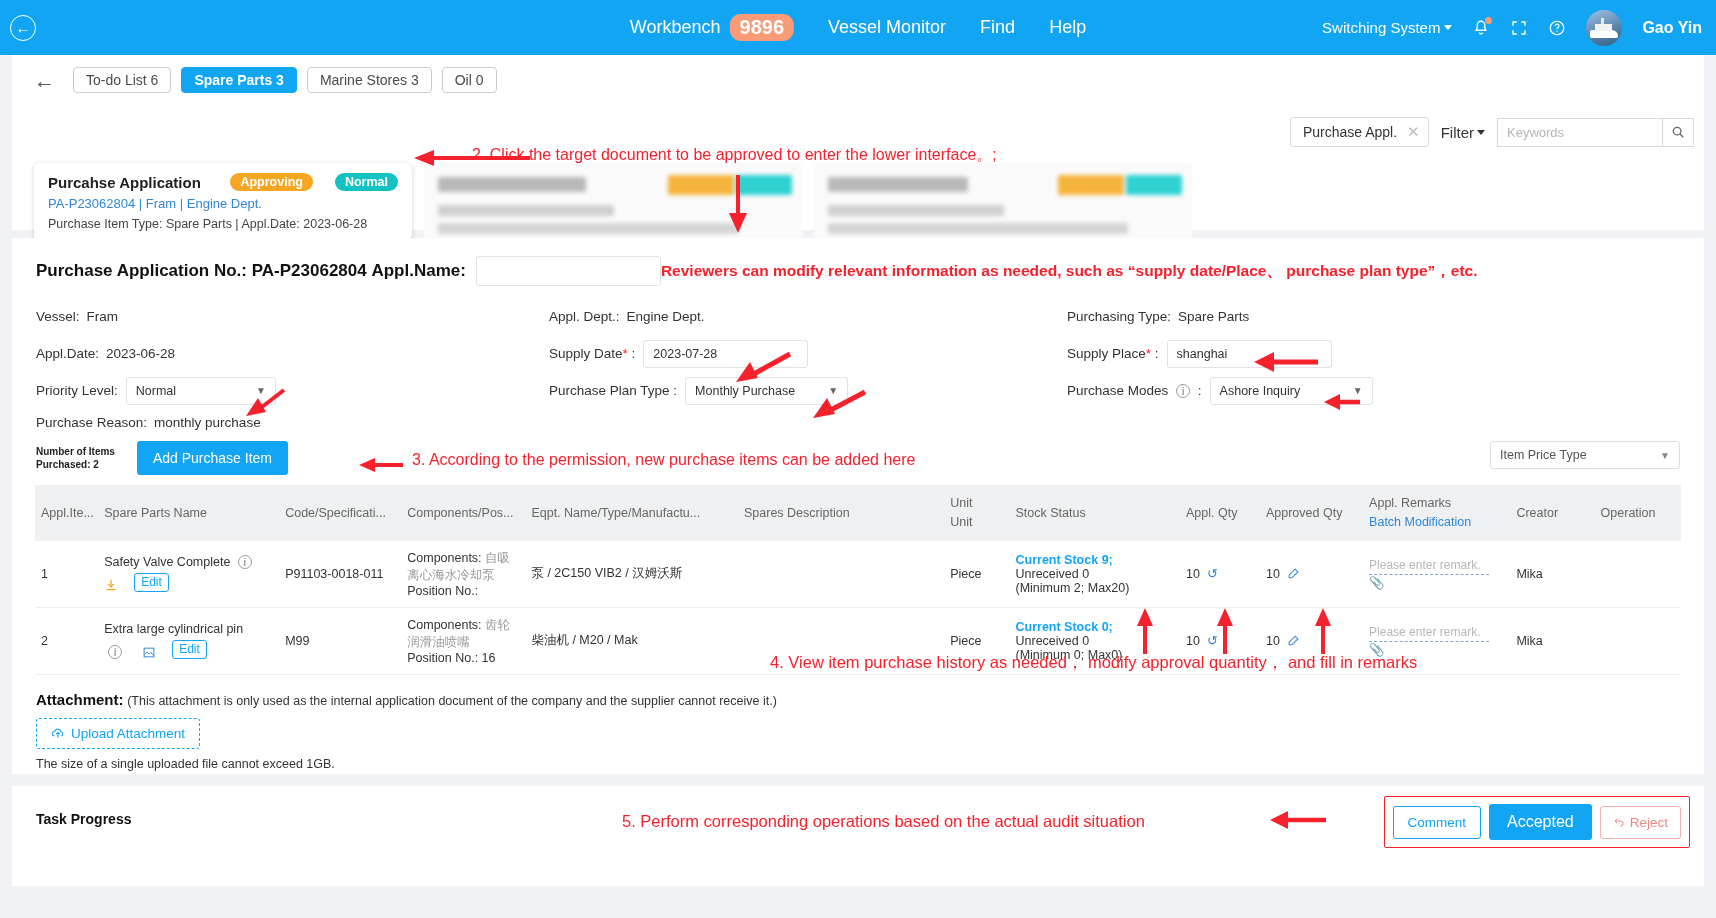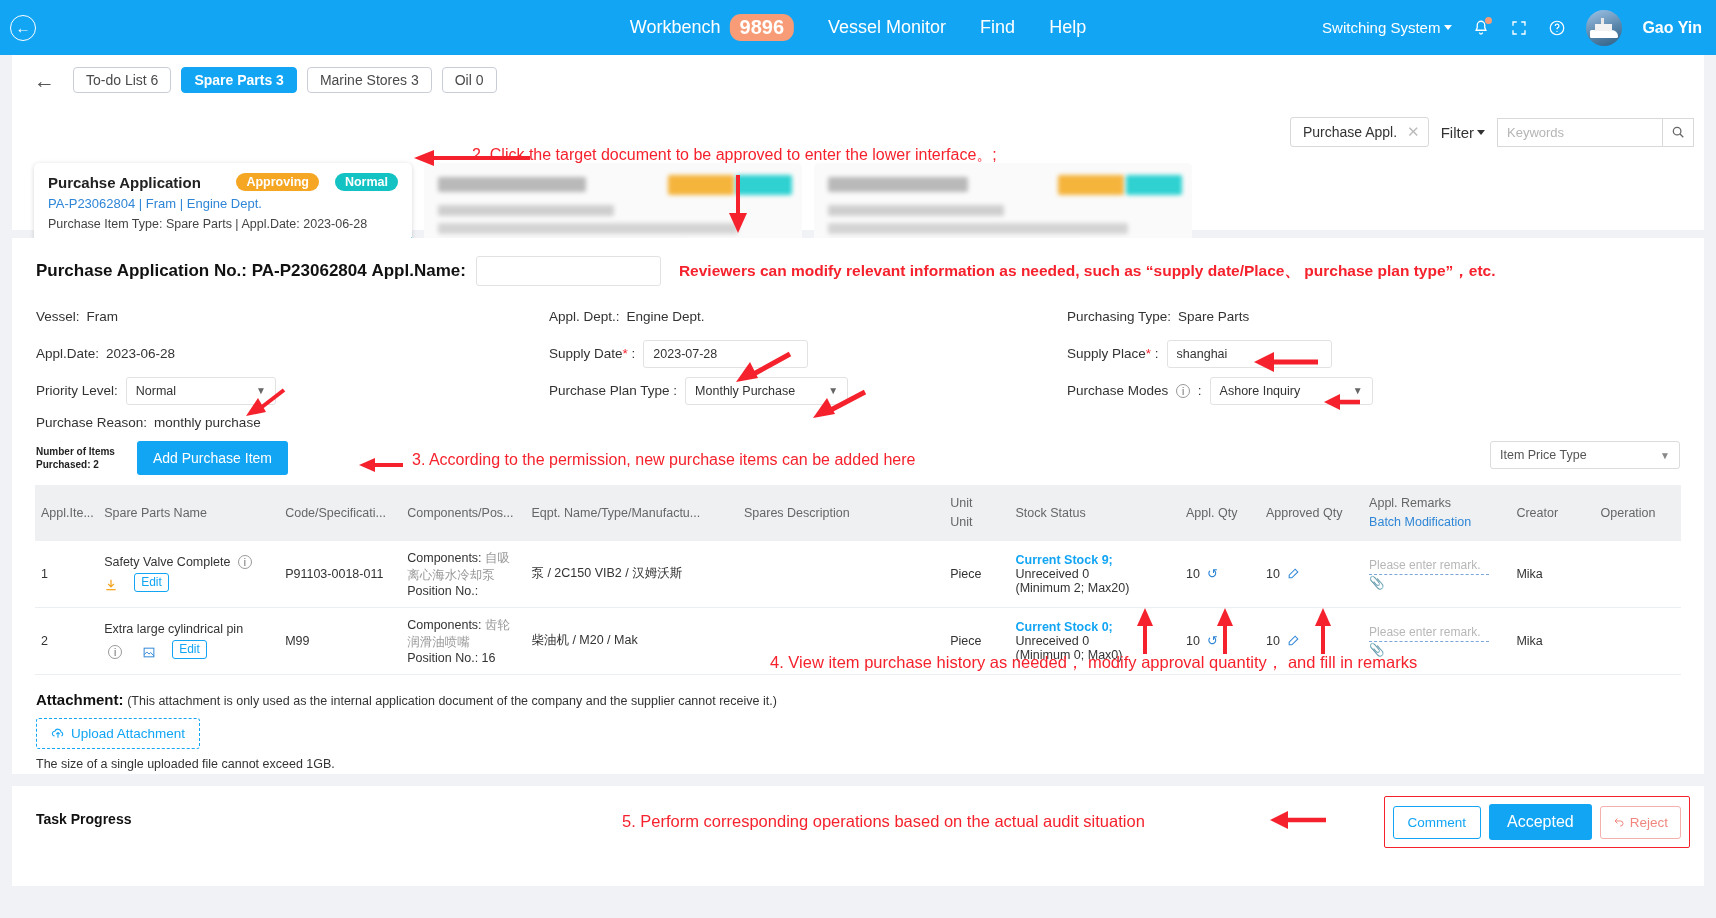--- a/index.html
+++ b/index.html
@@ -94,21 +94,21 @@
 
   
   .cards { position: absolute; top: 108px; left: 22px; display: flex; gap: 12px; }
   .card {
     width: 378px; height: 108px; background: #fff; border-radius: 5px;
     box-shadow: 0 1px 5px rgba(0,0,0,.16); position: relative; padding: 10px 14px;
     cursor: pointer; overflow: hidden;
   }
   .card-title-row { display: flex; align-items: center; }
   .card-title { font-size: 15px; font-weight: bold; color: #222; }
-  .card-tags { margin-left: auto; display: flex; gap: 16px; align-items: center; }
+  .card-tags { margin-left: auto; display: flex; gap: 22px; align-items: center; }
   .tag { border-radius: 10px; padding: 2px 10px; font-size: 12.5px; color: #fff; font-weight: bold; white-space: nowrap; }
   .tag.orange { background: #f5a623; }
   .tag.teal { background: #13c2c2; }
   .card-link { color: #2f86d6; font-size: 13px; margin-top: 5px; }
   .card-meta { font-size: 12.5px; color: #444; margin-top: 4px; line-height: 1.45; }
   .card-check {
     position: absolute; right: 0; bottom: 0; width: 0; height: 0;
     border-left: 34px solid transparent; border-bottom: 34px solid #12a5f4;
   }
   .card-check-mark { position: absolute; right: 3px; bottom: 1px; color: #fff; font-size: 14px; }
@@ -372,21 +372,21 @@
     </svg>
   </div>
 
   <div class="main">
 
     <div class="form-title">
       <span>Purchase Application No.:</span>&nbsp;
       <span>PA-P23062804</span>&nbsp;
       <span>Appl.Name:</span>
       <input class="name-input" type="text" value="" style="">
-      <span class="annot" style="margin-left:18px;">Reviewers can modify relevant information as needed, such as  “supply date/Place、 purchase plan type”，etc.</span>
+      <span class="annot" style="">Reviewers can modify relevant information as needed, such as  “supply date/Place、 purchase plan type”，etc.</span>
     </div>
 
     <div class="form-grid">
 
       <div class="frow">
         <div class="fcol c1">
           <span class="flabel">Vessel:</span>
           <span class="fvalue">Fram</span>
         </div>
         <div class="fcol c2">

